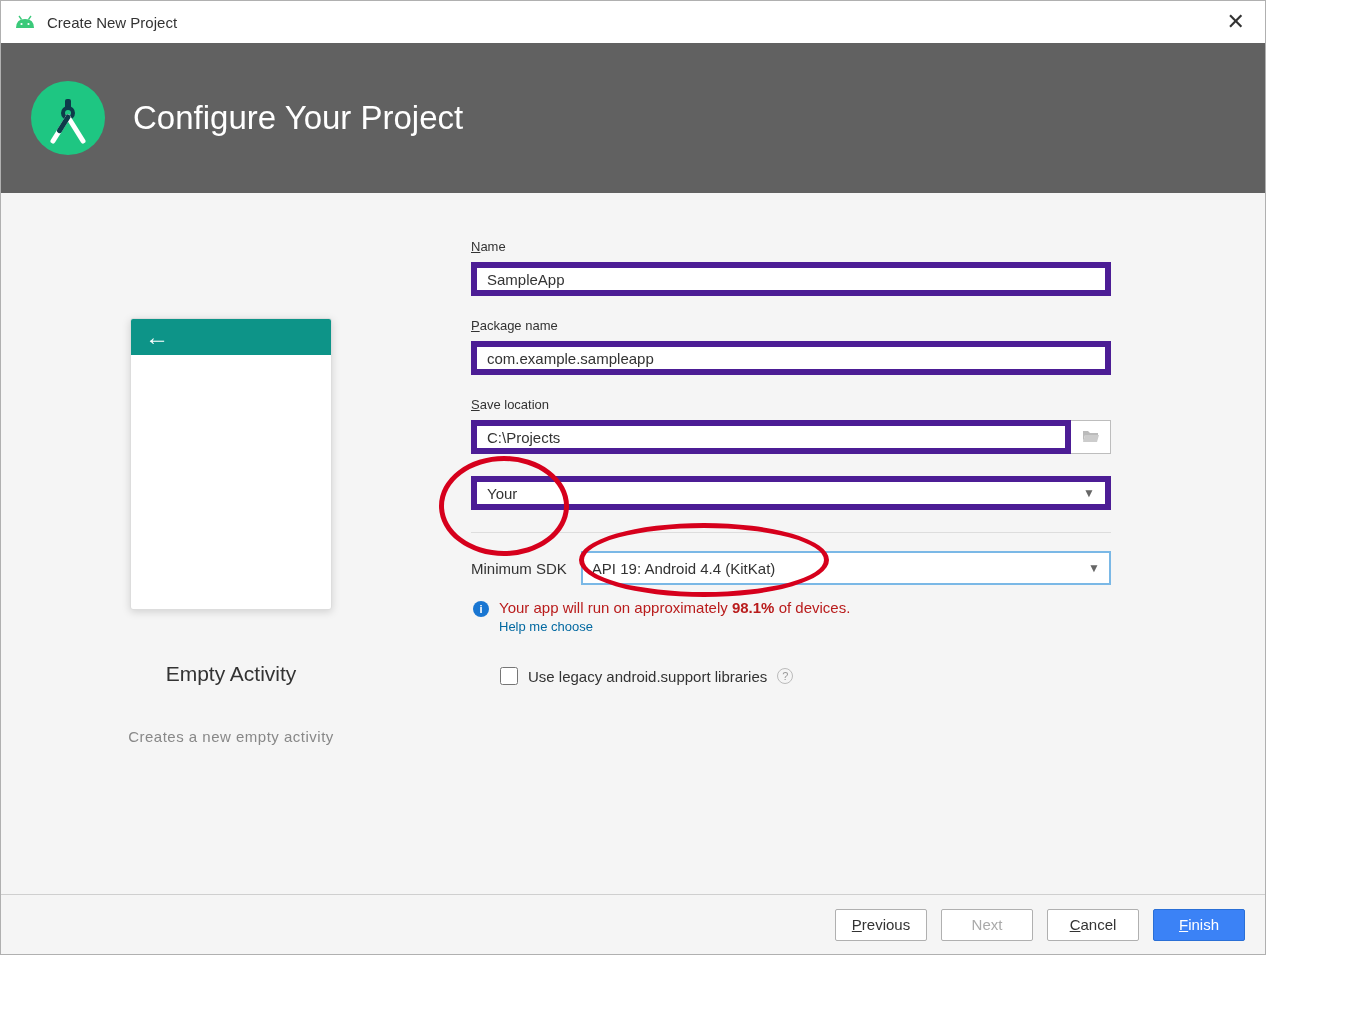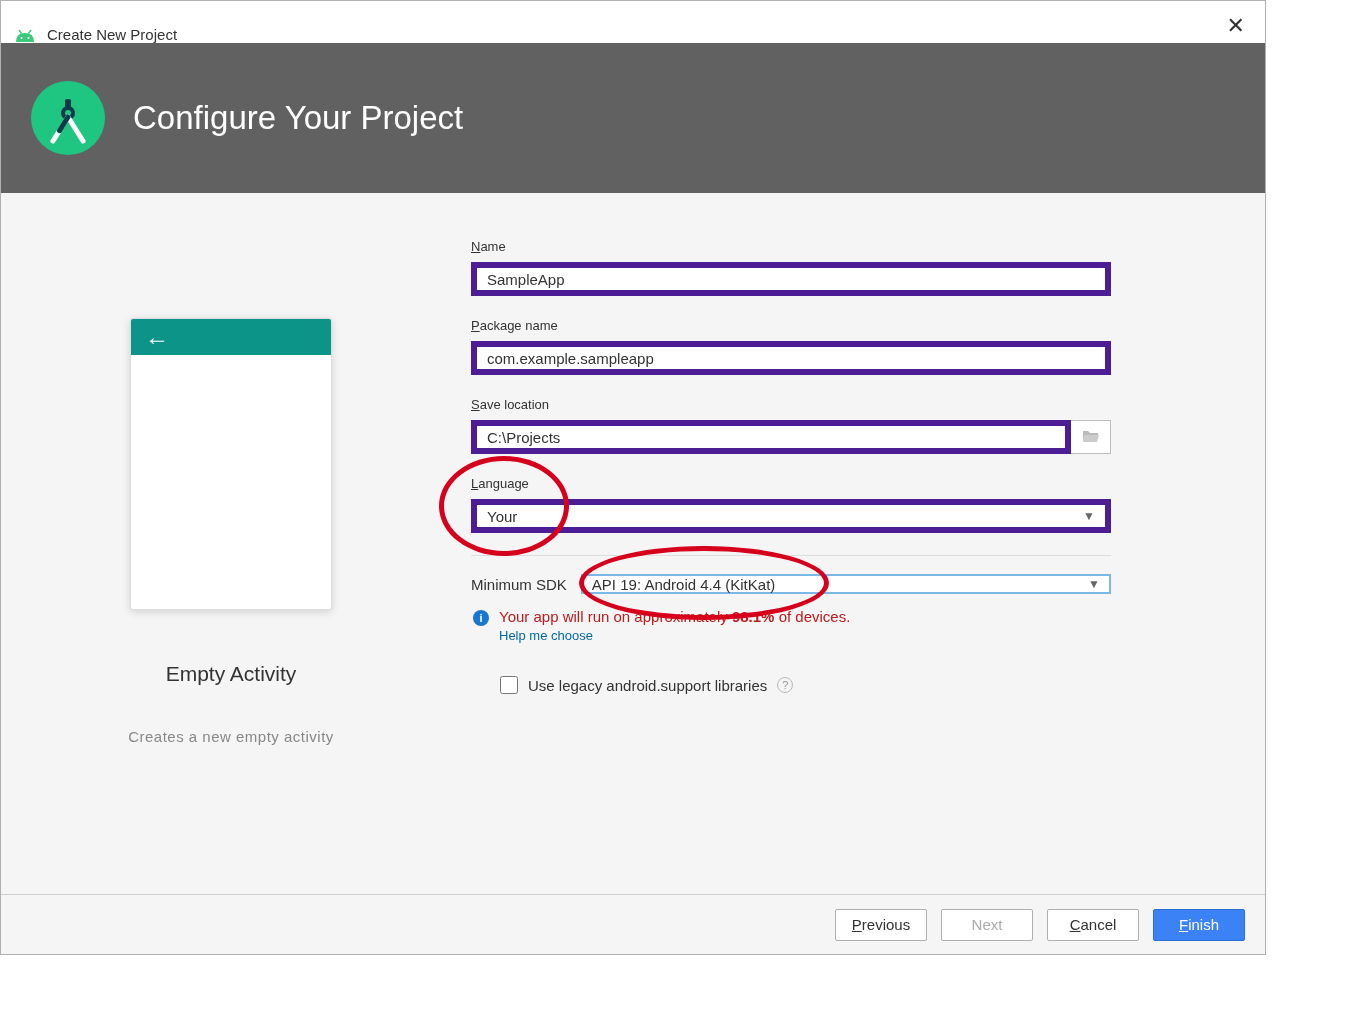--- a/index.html
+++ b/index.html
@@ -1,18 +1,18 @@
 <!DOCTYPE html>
 <html><head>
 <meta charset="utf-8">
 <style>
   * { box-sizing: border-box; margin: 0; padding: 0; font-family: "Segoe UI", Arial, sans-serif; }
   body { background: #fff; width: 1266px; height: 955px; border: 1px solid #b0b0b0; display:flex; flex-direction:column; }
 
-  .titlebar { height: 42px; display:flex; align-items:flex-end; padding: 0 10px; background:#fff; font-size:15px; color:#333; }
+  .titlebar { height: 42px; display:flex; align-items:center; padding: 0 10px; background:#fff; font-size:15px; color:#333; }
   .titlebar .android-logo { margin-right:12px; margin-left:4px; display:flex; align-items:center;}
   .titlebar .close { margin-left:auto; font-size:22px; color:#333; background:none; border:none; cursor:pointer; padding:4px 10px;}
 
   .banner { height: 150px; background:#616161; display:flex; align-items:center; padding:0 30px; gap:28px; }
   .banner .logo-circle { width:74px; height:74px; border-radius:50%; background:#1ec682; display:flex; align-items:center; justify-content:center; position:relative;}
   .banner h1 { color:#fff; font-size:33px; font-weight:400; }
 
   .content { flex:1; display:flex; padding: 40px 60px 20px 60px; background:#f5f5f5; gap: 70px;}
 
   .preview-col { width: 340px; display:flex; flex-direction:column; align-items:center; padding-top: 85px;}
@@ -25,21 +25,21 @@
   .form-col { flex:1; max-width: 640px; padding-top:6px; position:relative;}
   .field-group { margin-bottom: 22px; }
   .field-label { font-size:13px; color:#333; margin-bottom:8px; display:block;}
   .underline-first { text-decoration:underline; }
   input.text-input, .dropdown { width:100%; height:34px; border:6px solid #4c1d95; background:#fff; padding: 0 10px; font-size:15px; color:#333; }
   .save-loc-wrap { display:flex; }
   .save-loc-wrap input { flex:1; }
   .browse-btn { width:40px; height:34px; border:1px solid #bdbdbd; border-left:none; background:#fff; display:flex; align-items:center; justify-content:center; color:#999; cursor:pointer;}
   .dropdown { display:flex; align-items:center; justify-content:space-between; cursor:pointer; }
   .dropdown .chevron { color:#666; font-size:12px;}
-  .dropdown.focused { border:2px solid #7ab8e6; outline:none; height:20px; padding:5px 9px;}
+  .dropdown.focused { border:2px solid #7ab8e6; outline:none; height:34px; padding:5px 9px;}
   .form-divider { border:none; border-top:1px solid #ddd; margin: 8px 0 18px 0;}
 
   .sdk-row { display:flex; align-items:center; gap:14px; }
   .sdk-row .sdk-label { font-size:15px; color:#333; white-space:nowrap;}
   .sdk-row .dropdown { flex:1; }
 
   .info-row { display:flex; align-items:flex-start; gap:10px; margin-top:14px; margin-left:2px;}
   .info-icon { width:16px; height:16px; border-radius:50%; background:#1976d2; color:#fff; font-size:11px; font-weight:bold; display:flex; align-items:center; justify-content:center; flex-shrink:0; margin-top:2px;}
   .info-text { font-size:15px; color:#b91c1c; }
   .info-text .pct { font-weight:bold; }
@@ -123,21 +123,20 @@
             <svg width="18" height="14" viewBox="0 0 18 14">
                 <path fill="#bbb" d="M1 2h5l2 2h8v2H3L1 13V2z"></path>
                 <path fill="#ccc" d="M3 6h14l-2 7H1z"></path>
               </svg>
           </span>
         </button>
       </div>
     </div>
 
     <div class="field-group" style="position:relative;">
-      <label class="field-label"><span class="underline-first">L</span>anguage</label>
       <div class="dropdown">
         <span>Your</span>
         <span class="chevron">▼</span>
       </div>
       <div class="annot-ellipse" style="left:-32px; top:-20px; width:130px; height:100px;"></div>
     </div>
 
     <hr class="form-divider">
 
     <div class="sdk-row" style="position:relative;">

